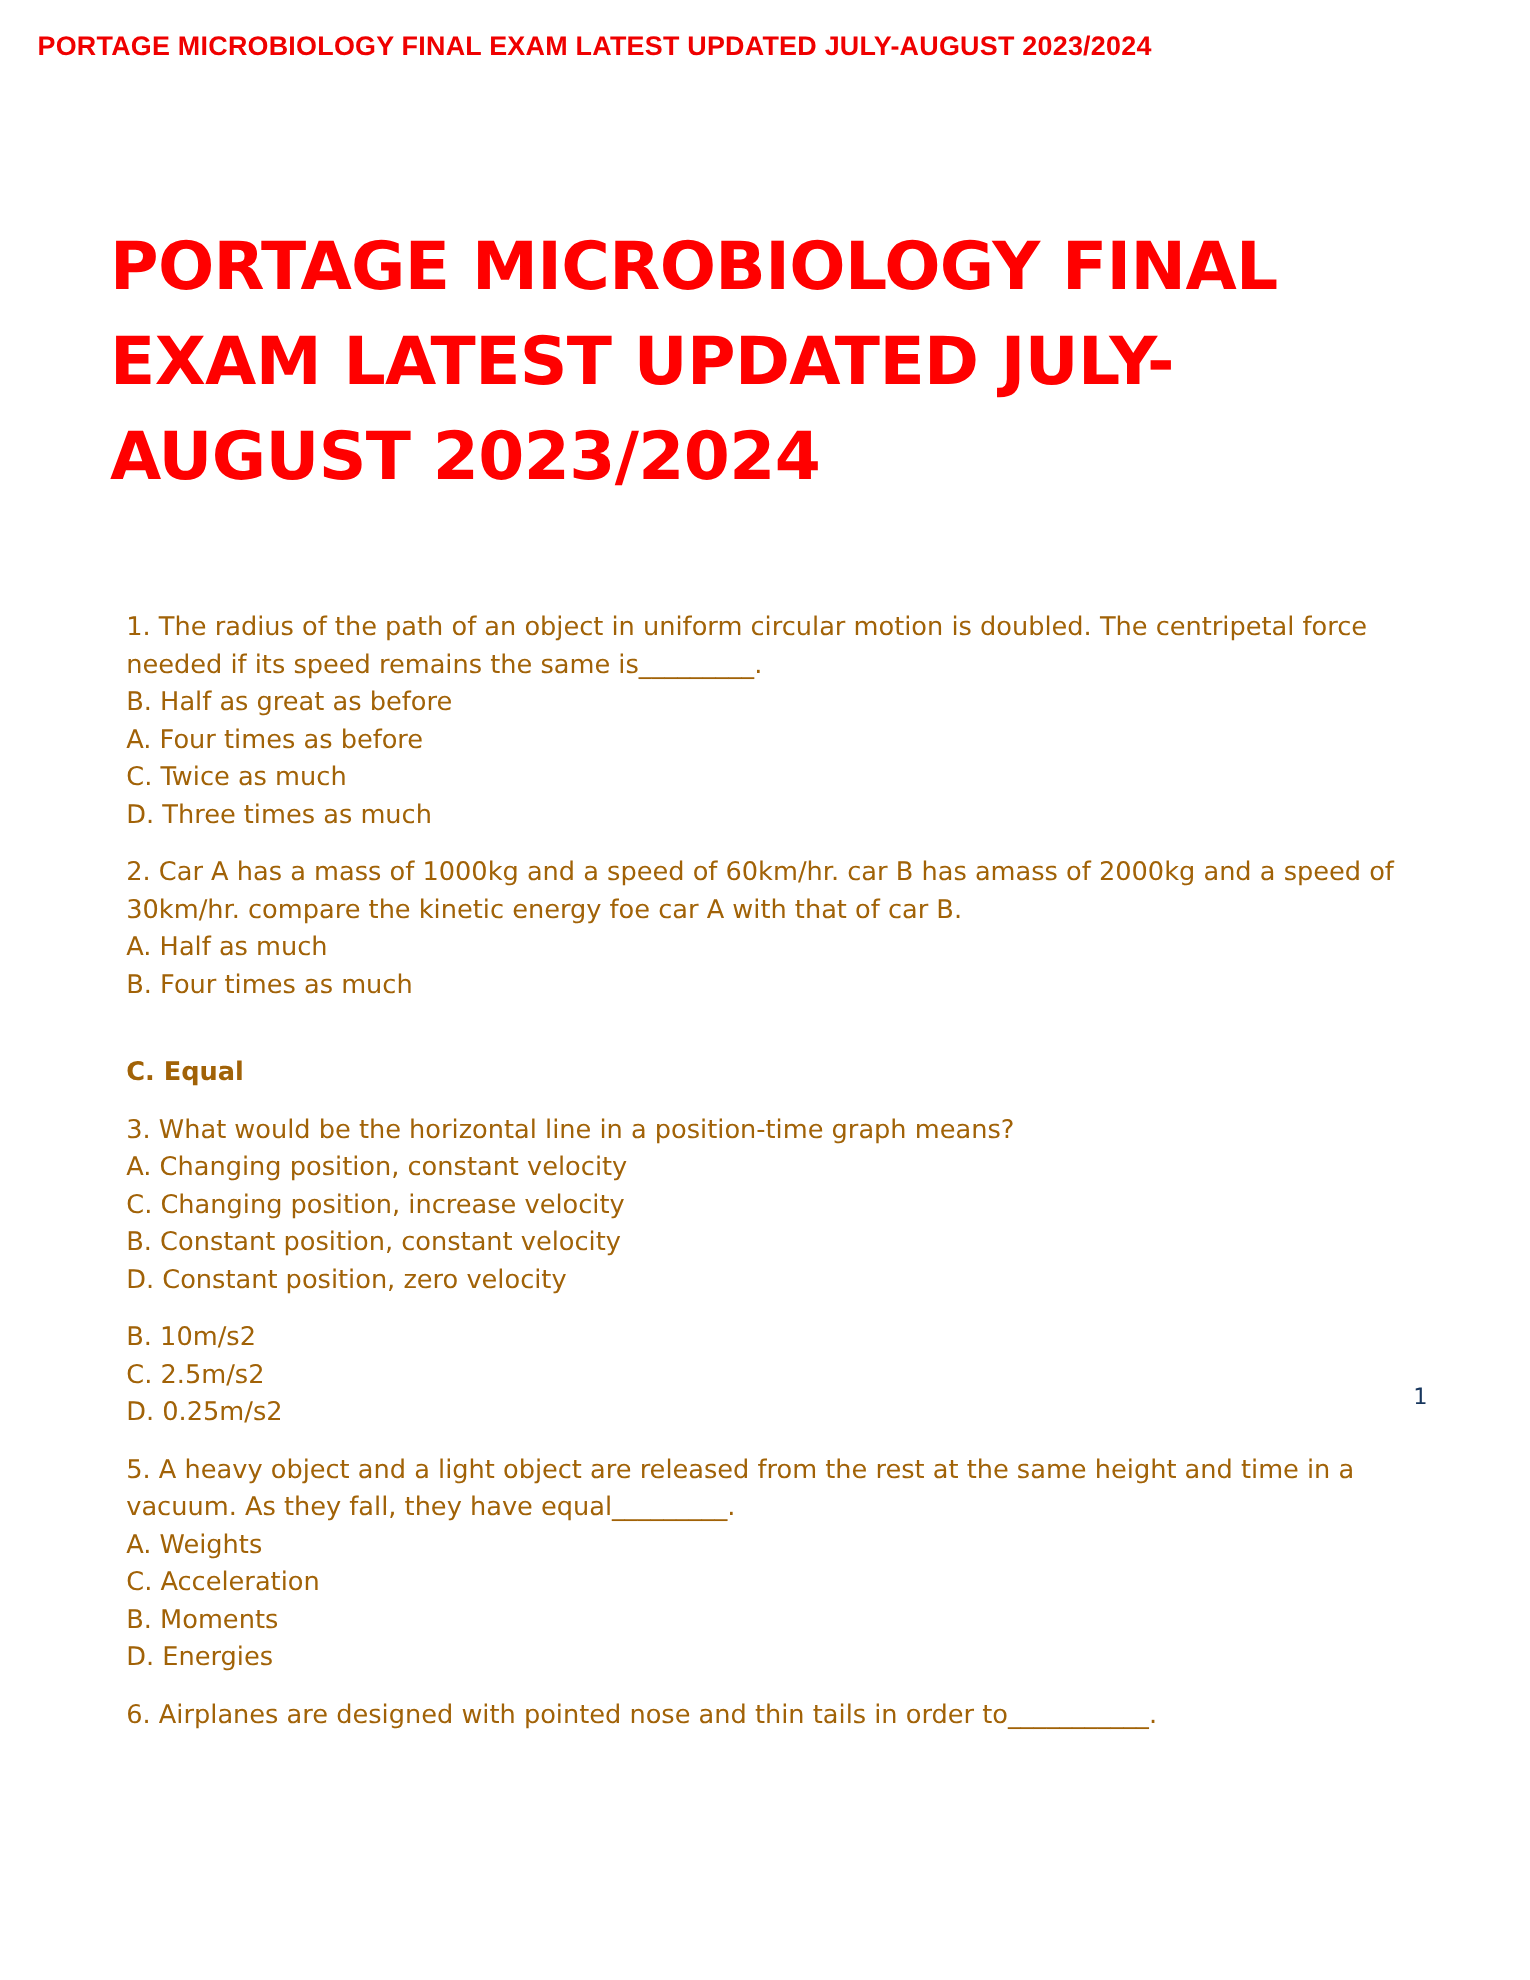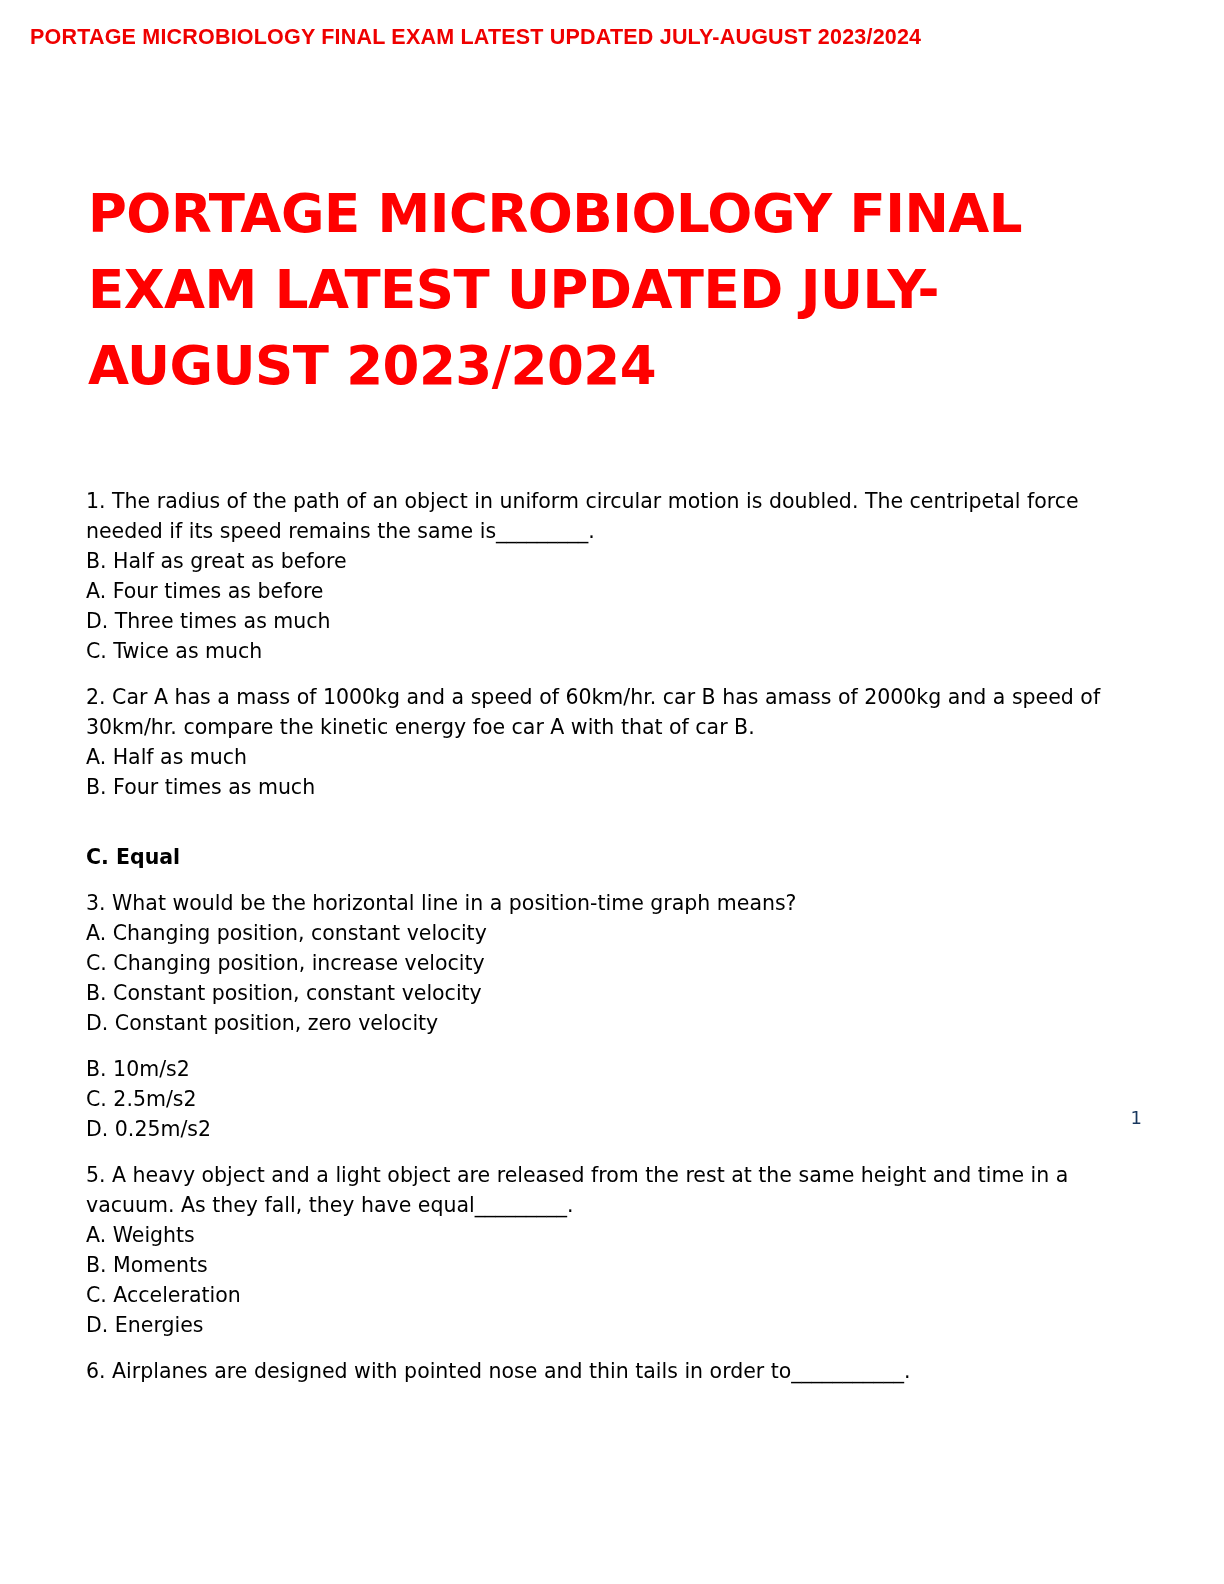--- a/index.html
+++ b/index.html
@@ -40,23 +40,23 @@
     color: #ff0000;
     font-weight: bold;
     font-size: 53px;
     line-height: 76px;
     font-family: "DejaVu Sans", sans-serif;
     letter-spacing: -0.5px;
   }
   .body-block {
     position: absolute;
     top: 486px;
-    left: 86px;
+    left: 101px;
     width: 1050px;
-    color: #000000;
+    color: #a16207;
     font-size: 20.5px;
     line-height: 30px;
     font-family: "DejaVu Sans", sans-serif;
   }
   .qblock {
     margin-bottom: 16px;
   }
   .qtext {
     margin: 0 0 0 0;
   }
@@ -85,22 +85,22 @@
   <div class="header-line">PORTAGE MICROBIOLOGY FINAL EXAM LATEST UPDATED JULY-AUGUST  2023/2024</div>
 
   <div class="doc-title">PORTAGE MICROBIOLOGY FINAL EXAM LATEST UPDATED JULY-AUGUST  2023/2024</div>
 
   <div class="body-block">
 
     <div class="qblock">
       <p class="qtext">1. The radius of the path of an object in uniform circular motion is doubled. The centripetal force needed if its speed remains the same is_________.</p>
       <p class="opt">B. Half as great as before</p>
       <p class="opt">A. Four times as before</p>
+      <p class="opt">C. Twice as much</p>
       <p class="opt">D. Three times as much</p>
-      <p class="opt">C. Twice as much</p>
     </div>
 
     <div class="qblock">
       <p class="qtext">2. Car A has a mass of 1000kg and a speed of 60km/hr. car B has amass of 2000kg and a speed of 30km/hr. compare the kinetic energy foe car A with that of car B.</p>
       <p class="opt">A. Half as much</p>
       <p class="opt">B. Four times as much</p>
       <p class="opt bold">C. Equal</p>
     </div>
 
     <div class="qblock">
@@ -113,22 +113,22 @@
 
     <div class="qblock">
       <p class="opt">B. 10m/s2</p>
       <p class="opt">C. 2.5m/s2</p>
       <p class="opt">D. 0.25m/s2</p>
     </div>
 
     <div class="qblock">
       <p class="qtext">5. A heavy object and a light object are released from the rest at the same height and time in a vacuum. As they fall, they have equal_________.</p>
       <p class="opt">A. Weights</p>
+      <p class="opt">C. Acceleration</p>
       <p class="opt">B. Moments</p>
-      <p class="opt">C. Acceleration</p>
       <p class="opt">D. Energies</p>
     </div>
 
     <div class="qblock">
       <p class="qtext">6. Airplanes are designed with pointed nose and thin tails in order to___________.</p>
     </div>
 
   </div>
 
   <div class="page-number">1</div>

